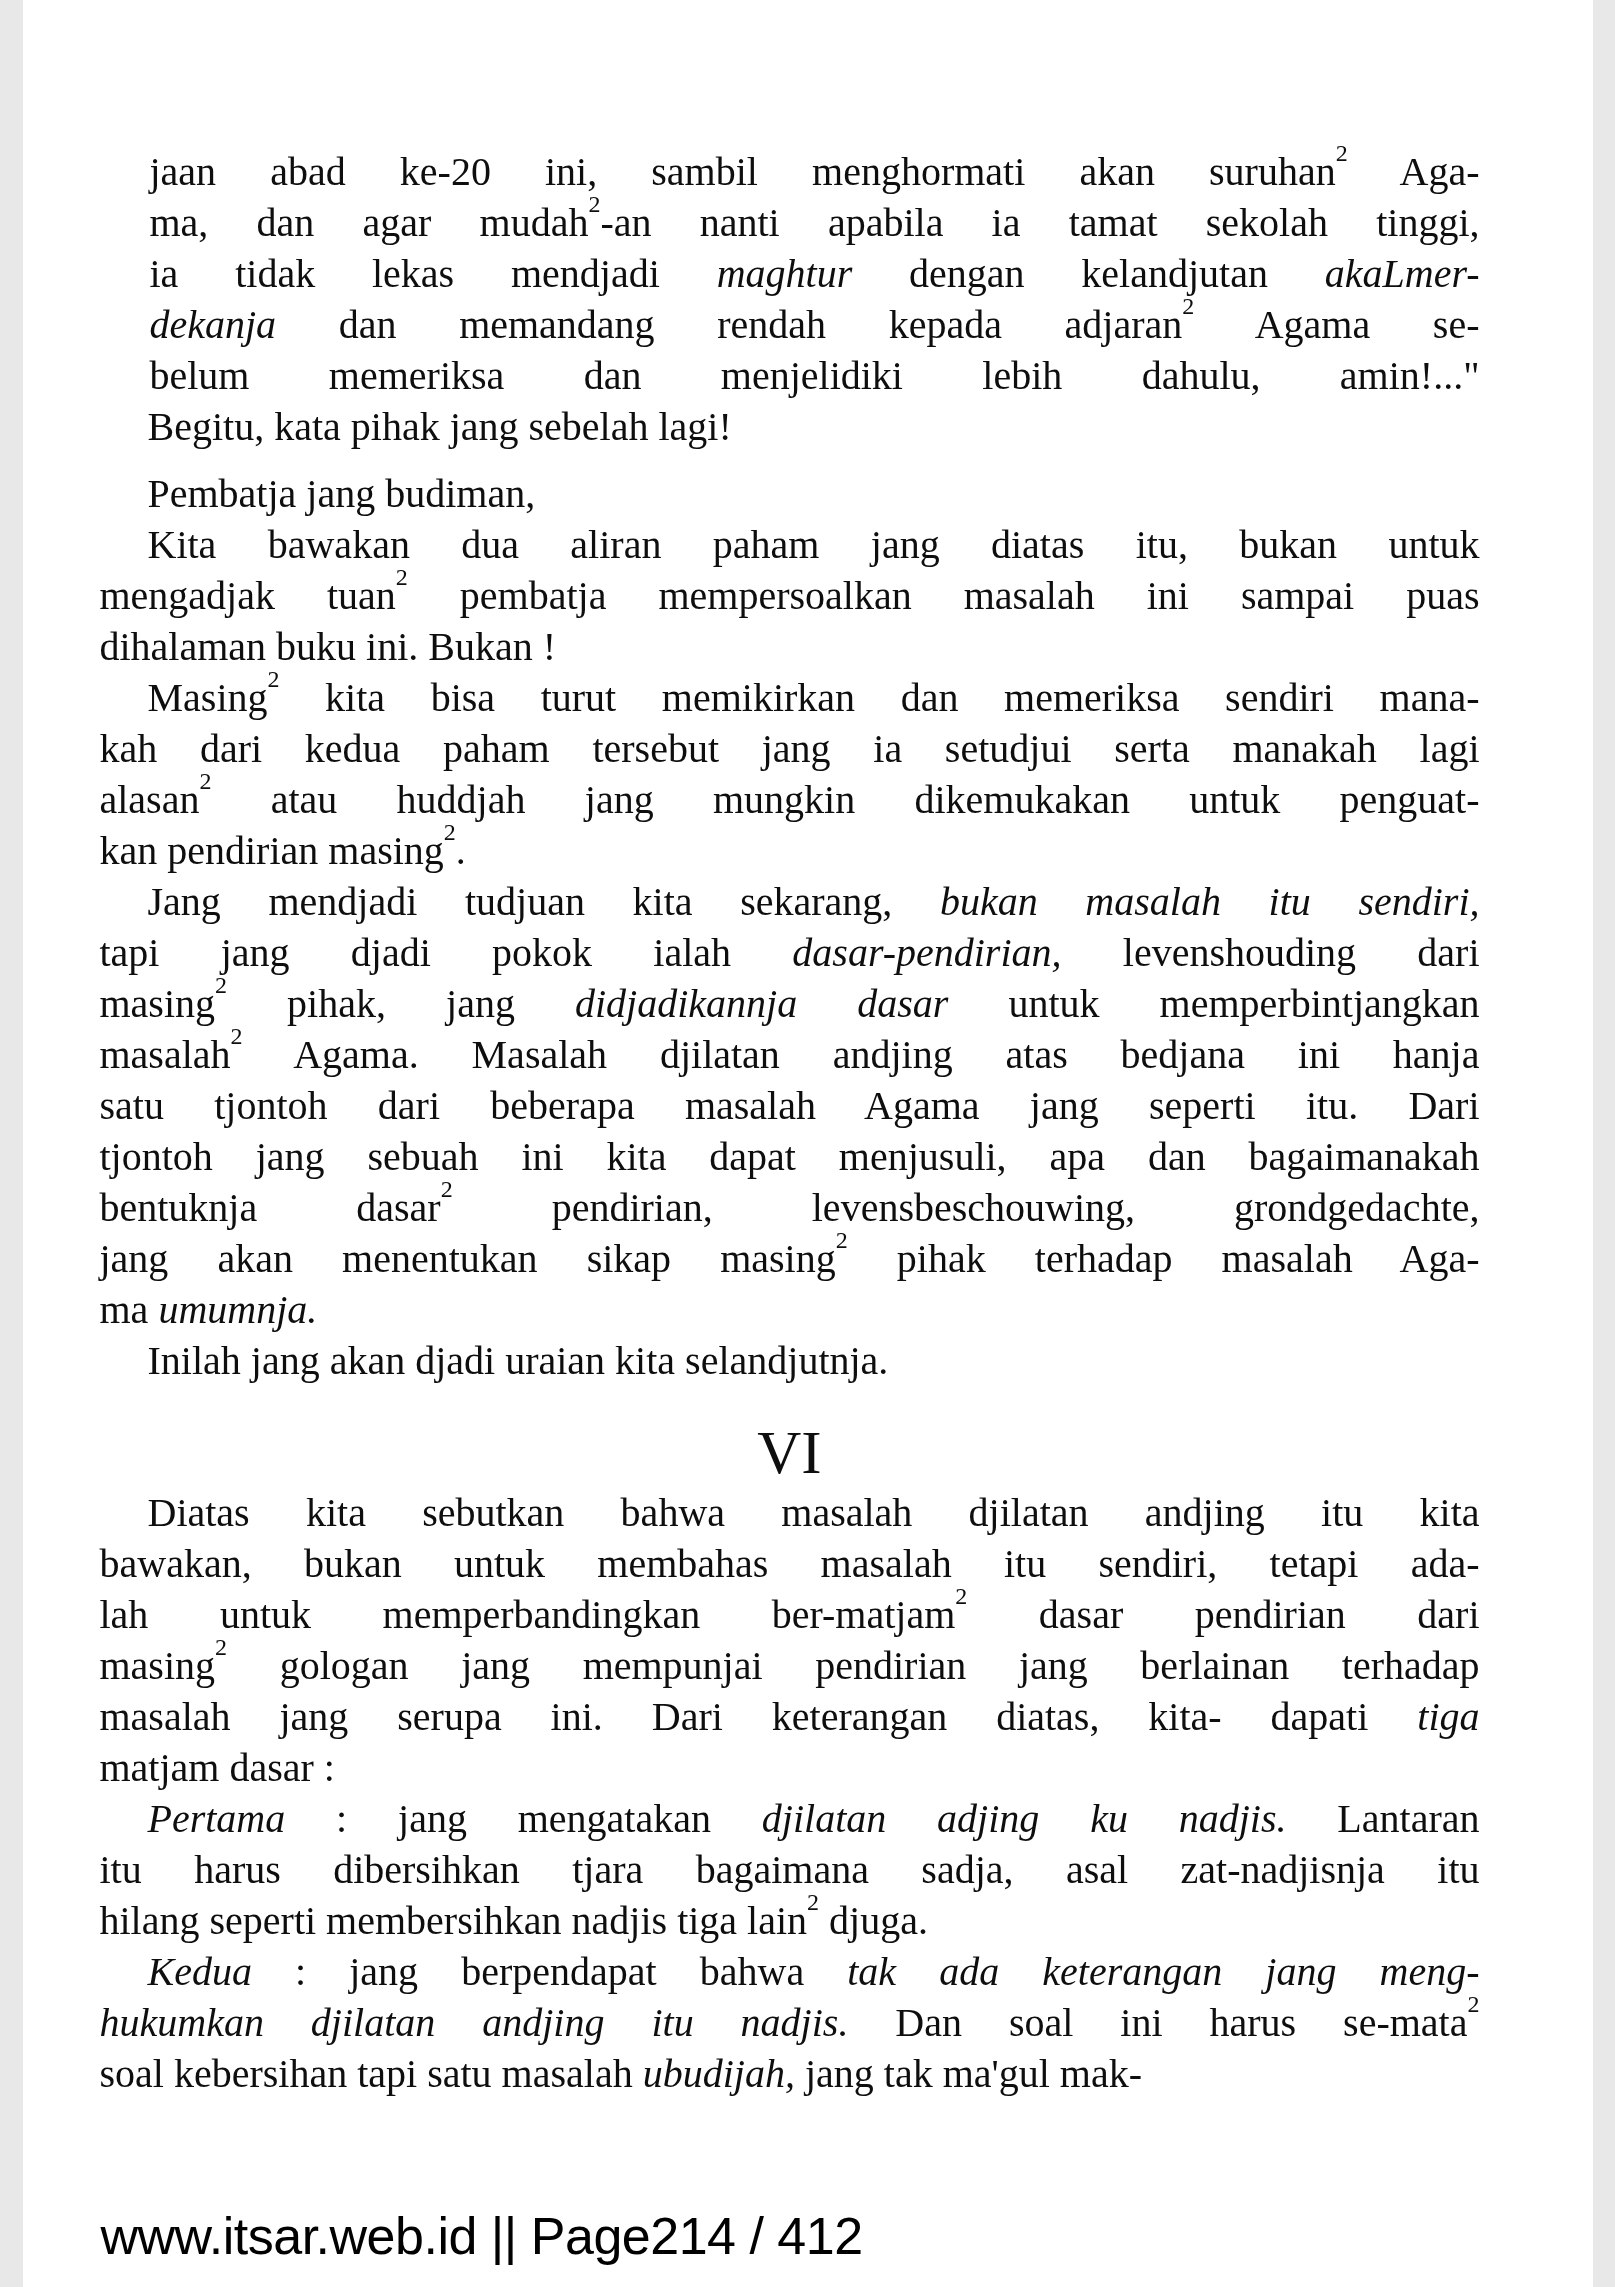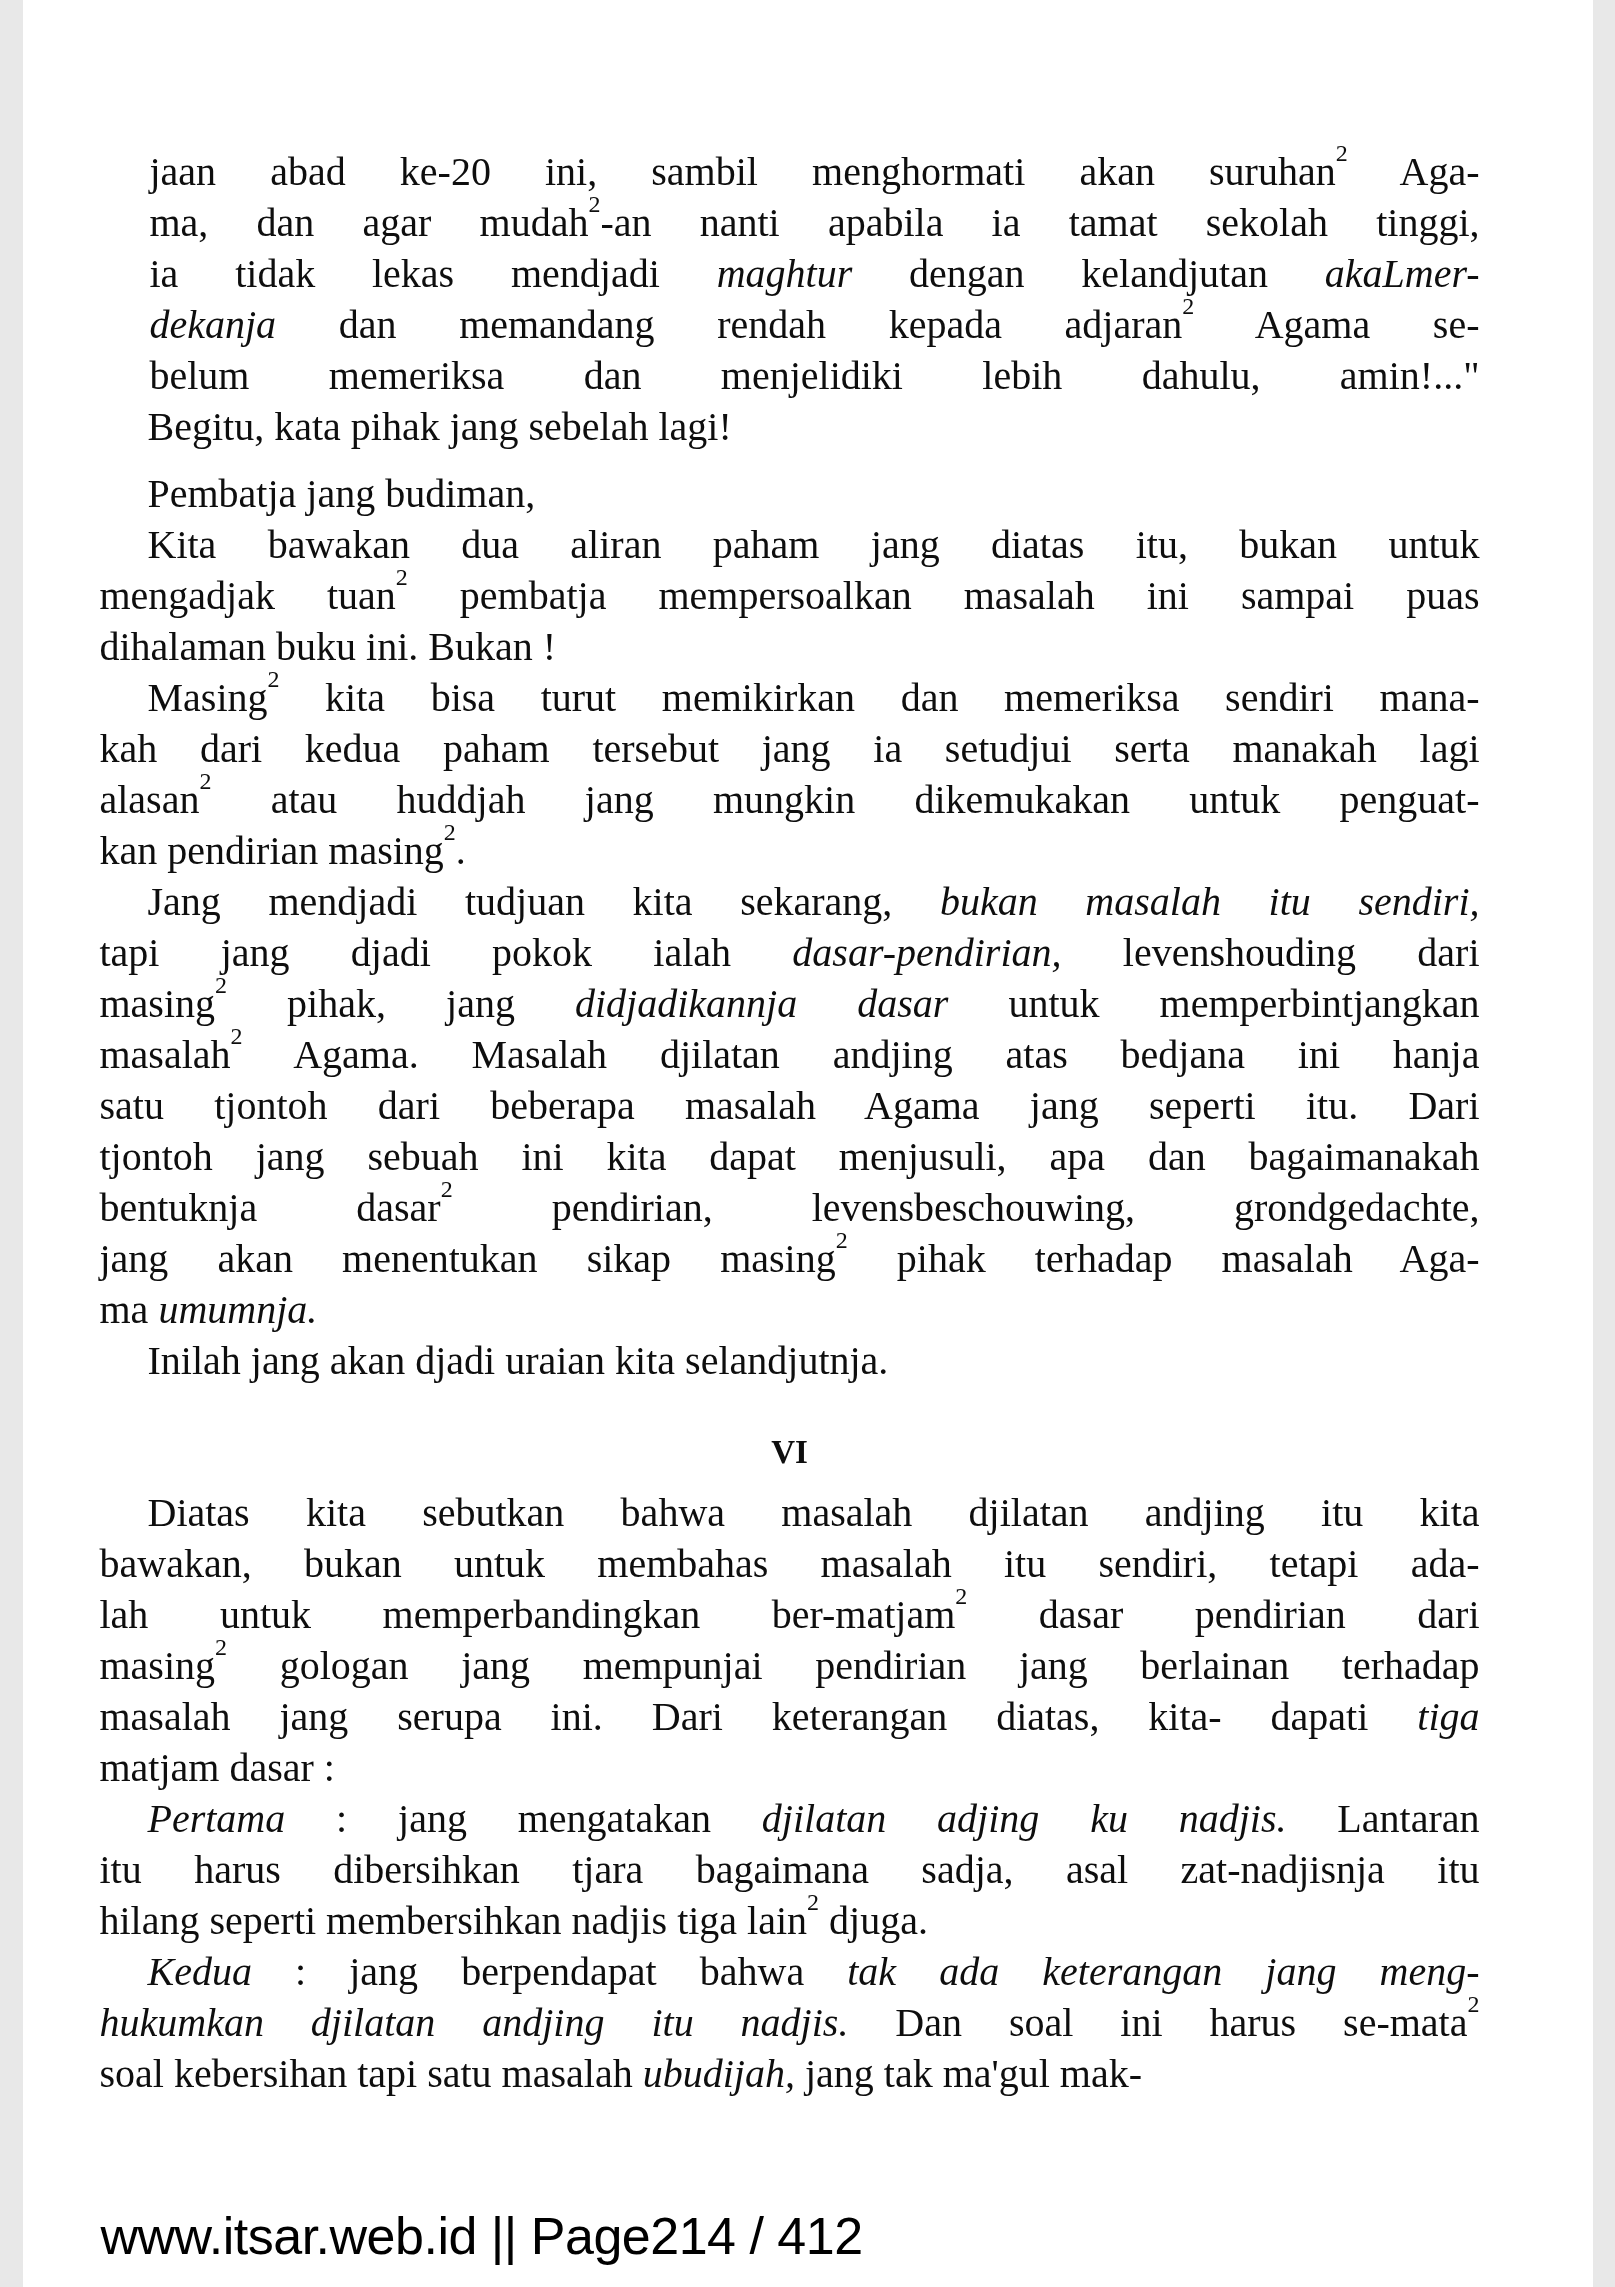--- a/index.html
+++ b/index.html
@@ -17,21 +17,21 @@
   .text-column {
     position: absolute;
     left: 77px;
     top: 146px;
     width: 1380px;
     font-size: 40px;
     line-height: 51px;
   }
   .block { margin: 0; }
   .block.quote { margin-left: 50px; }
-  .block.heading { font-size: 33px; font-weight: bold; }
+  .block.heading { font-size: 61px; }
   .line { text-align: left; }
   .line.justify { text-align: justify; text-align-last: justify; }
   .line.indent { text-indent: 48px; }
   .line.center { text-align: center; text-align-last: center; }
   .it { font-style: italic; margin-top: 38px; }
   .sup {
     font-size: 0.60em;
     line-height: 0;
     position: relative;
     top: -0.42em;

